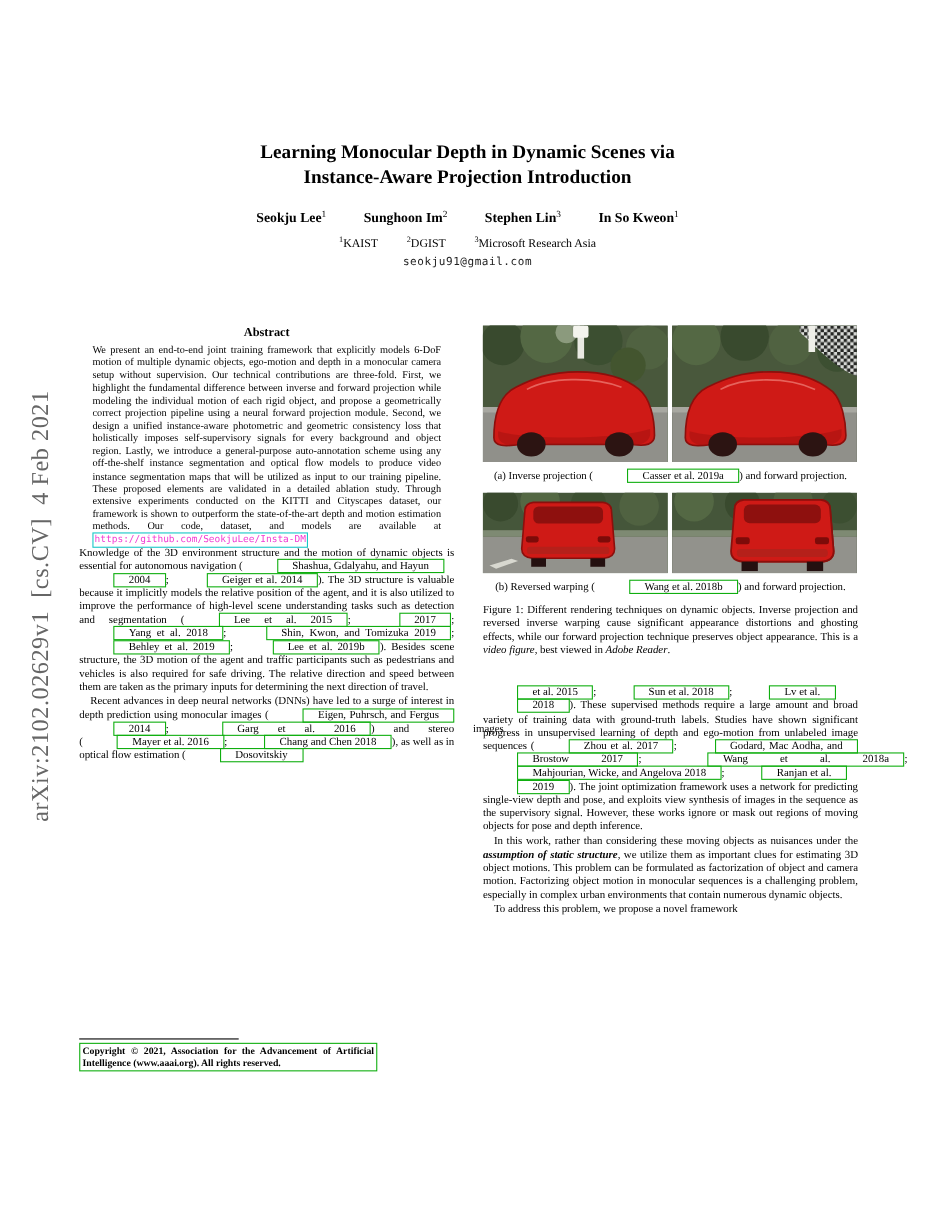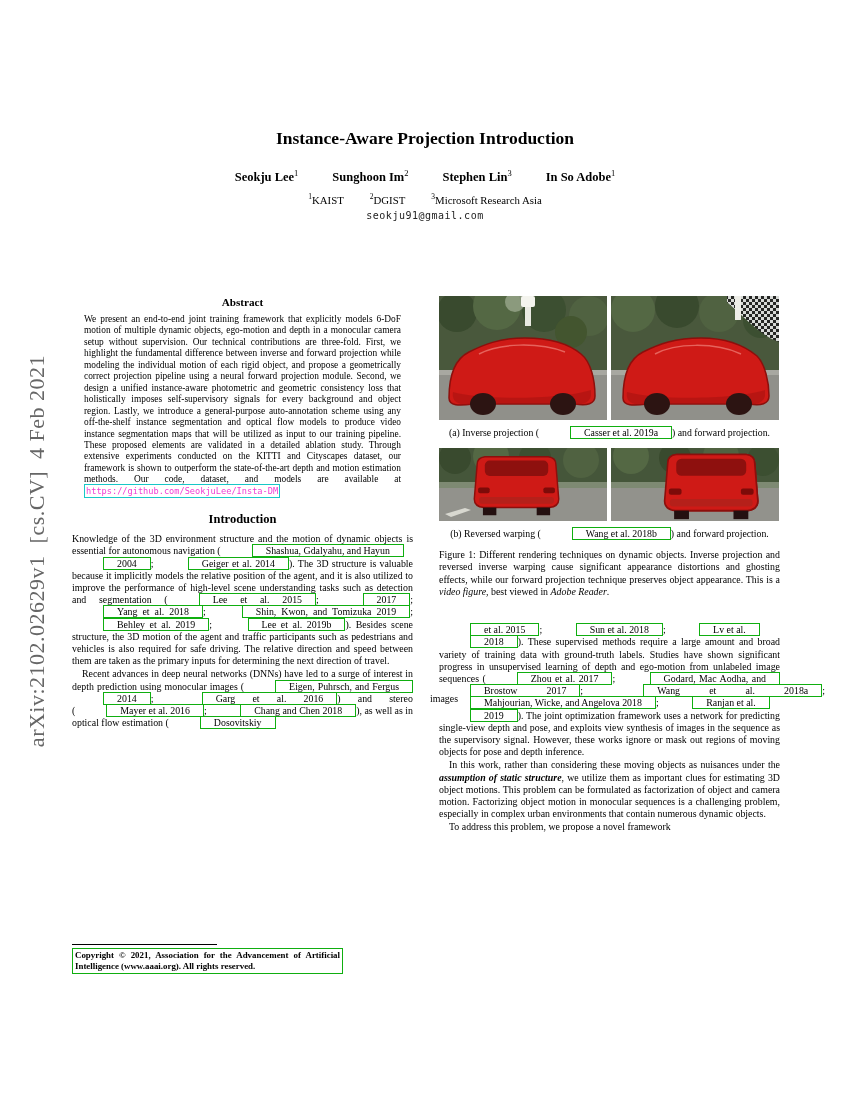--- a/index.html
+++ b/index.html
@@ -73,43 +73,43 @@
 </style>
 </head>
 <body>
 
 <div class="page">
 
   <div class="arxiv-banner">arXiv:2102.02629v1  [cs.CV]  4 Feb 2021</div>
 
   <div class="title-block">
     <div class="paper-title">
+      <div>Learning Monocular Depth in Dynamic Scenes via</div>
       <div>Instance-Aware Projection Introduction</div>
     </div>
     <div class="authors-row">
       <span><span>Seokju Lee</span><sup>1</sup></span>
       <span><span>Sunghoon Im</span><sup>2</sup></span>
       <span><span>Stephen Lin</span><sup>3</sup></span>
-      <span><span>In So Adobe</span><sup>1</sup></span>
+      <span><span>In So Kweon</span><sup>1</sup></span>
     </div>
     <div class="affil-row">
       <span><sup>1</sup><span>KAIST</span></span>
       <span><sup>2</sup><span>DGIST</span></span>
       <span><sup>3</sup><span>Microsoft Research Asia</span></span>
     </div>
     <div class="email-row">seokju91@gmail.com</div>
   </div>
 
   <div class="columns">
 
     <div class="col">
       <div class="abstract-heading">Abstract</div>
       <div class="abstract-body"><span class="seg-p">We present an end-to-end joint training framework that explicitly models 6-DoF motion of multiple dynamic objects, ego-motion and depth in a monocular camera setup without supervision. Our technical contributions are three-fold. First, we highlight the fundamental difference between inverse and forward projection while modeling the individual motion of each rigid object, and propose a geometrically correct projection pipeline using a neural forward projection module. Second, we design a unified instance-aware photometric and geometric consistency loss that holistically imposes self-supervisory signals for every background and object region. Lastly, we introduce a general-purpose auto-annotation scheme using any off-the-shelf instance segmentation and optical flow models to produce video instance segmentation maps that will be utilized as input to our training pipeline. These proposed elements are validated in a detailed ablation study. Through extensive experiments conducted on the KITTI and Cityscapes dataset, our framework is shown to outperform the state-of-the-art depth and motion estimation methods. Our code, dataset, and models are available at </span><span class="seg-u">https://github.com/SeokjuLee/Insta-DM</span></div>
 
-      <div class="section-heading">Introduction</div>
       <div class="body-par"><span class="seg-p">Knowledge of the 3D environment structure and the motion of dynamic objects is essential for autonomous navigation (</span><span class="seg-c">Shashua, Gdalyahu, and Hayun 2004</span><span class="seg-p">; </span><span class="seg-c">Geiger et al. 2014</span><span class="seg-p">). The 3D structure is valuable because it implicitly models the relative position of the agent, and it is also utilized to improve the performance of high-level scene understanding tasks such as detection and segmentation (</span><span class="seg-c">Lee et al. 2015</span><span class="seg-p">; </span><span class="seg-c">2017</span><span class="seg-p">; </span><span class="seg-c">Yang et al. 2018</span><span class="seg-p">; </span><span class="seg-c">Shin, Kwon, and Tomizuka 2019</span><span class="seg-p">; </span><span class="seg-c">Behley et al. 2019</span><span class="seg-p">; </span><span class="seg-c">Lee et al. 2019b</span><span class="seg-p">). Besides scene structure, the 3D motion of the agent and traffic participants such as pedestrians and vehicles is also required for safe driving. The relative direction and speed between them are taken as the primary inputs for determining the next direction of travel.</span></div>
       <div class="body-par indent"><span class="seg-p">Recent advances in deep neural networks (DNNs) have led to a surge of interest in depth prediction using monocular images (</span><span class="seg-c">Eigen, Puhrsch, and Fergus 2014</span><span class="seg-p">; </span><span class="seg-c">Garg et al. 2016</span><span class="seg-p">) and stereo images (</span><span class="seg-c">Mayer et al. 2016</span><span class="seg-p">; </span><span class="seg-c">Chang and Chen 2018</span><span class="seg-p">), as well as in optical flow estimation (</span><span class="seg-c">Dosovitskiy</span></div>
     </div>
 
     <div class="col">
 
       <div>
         <div class="fig-row">
 
           <svg class="fig-img" width="168" height="124" viewBox="0 0 168 124">

